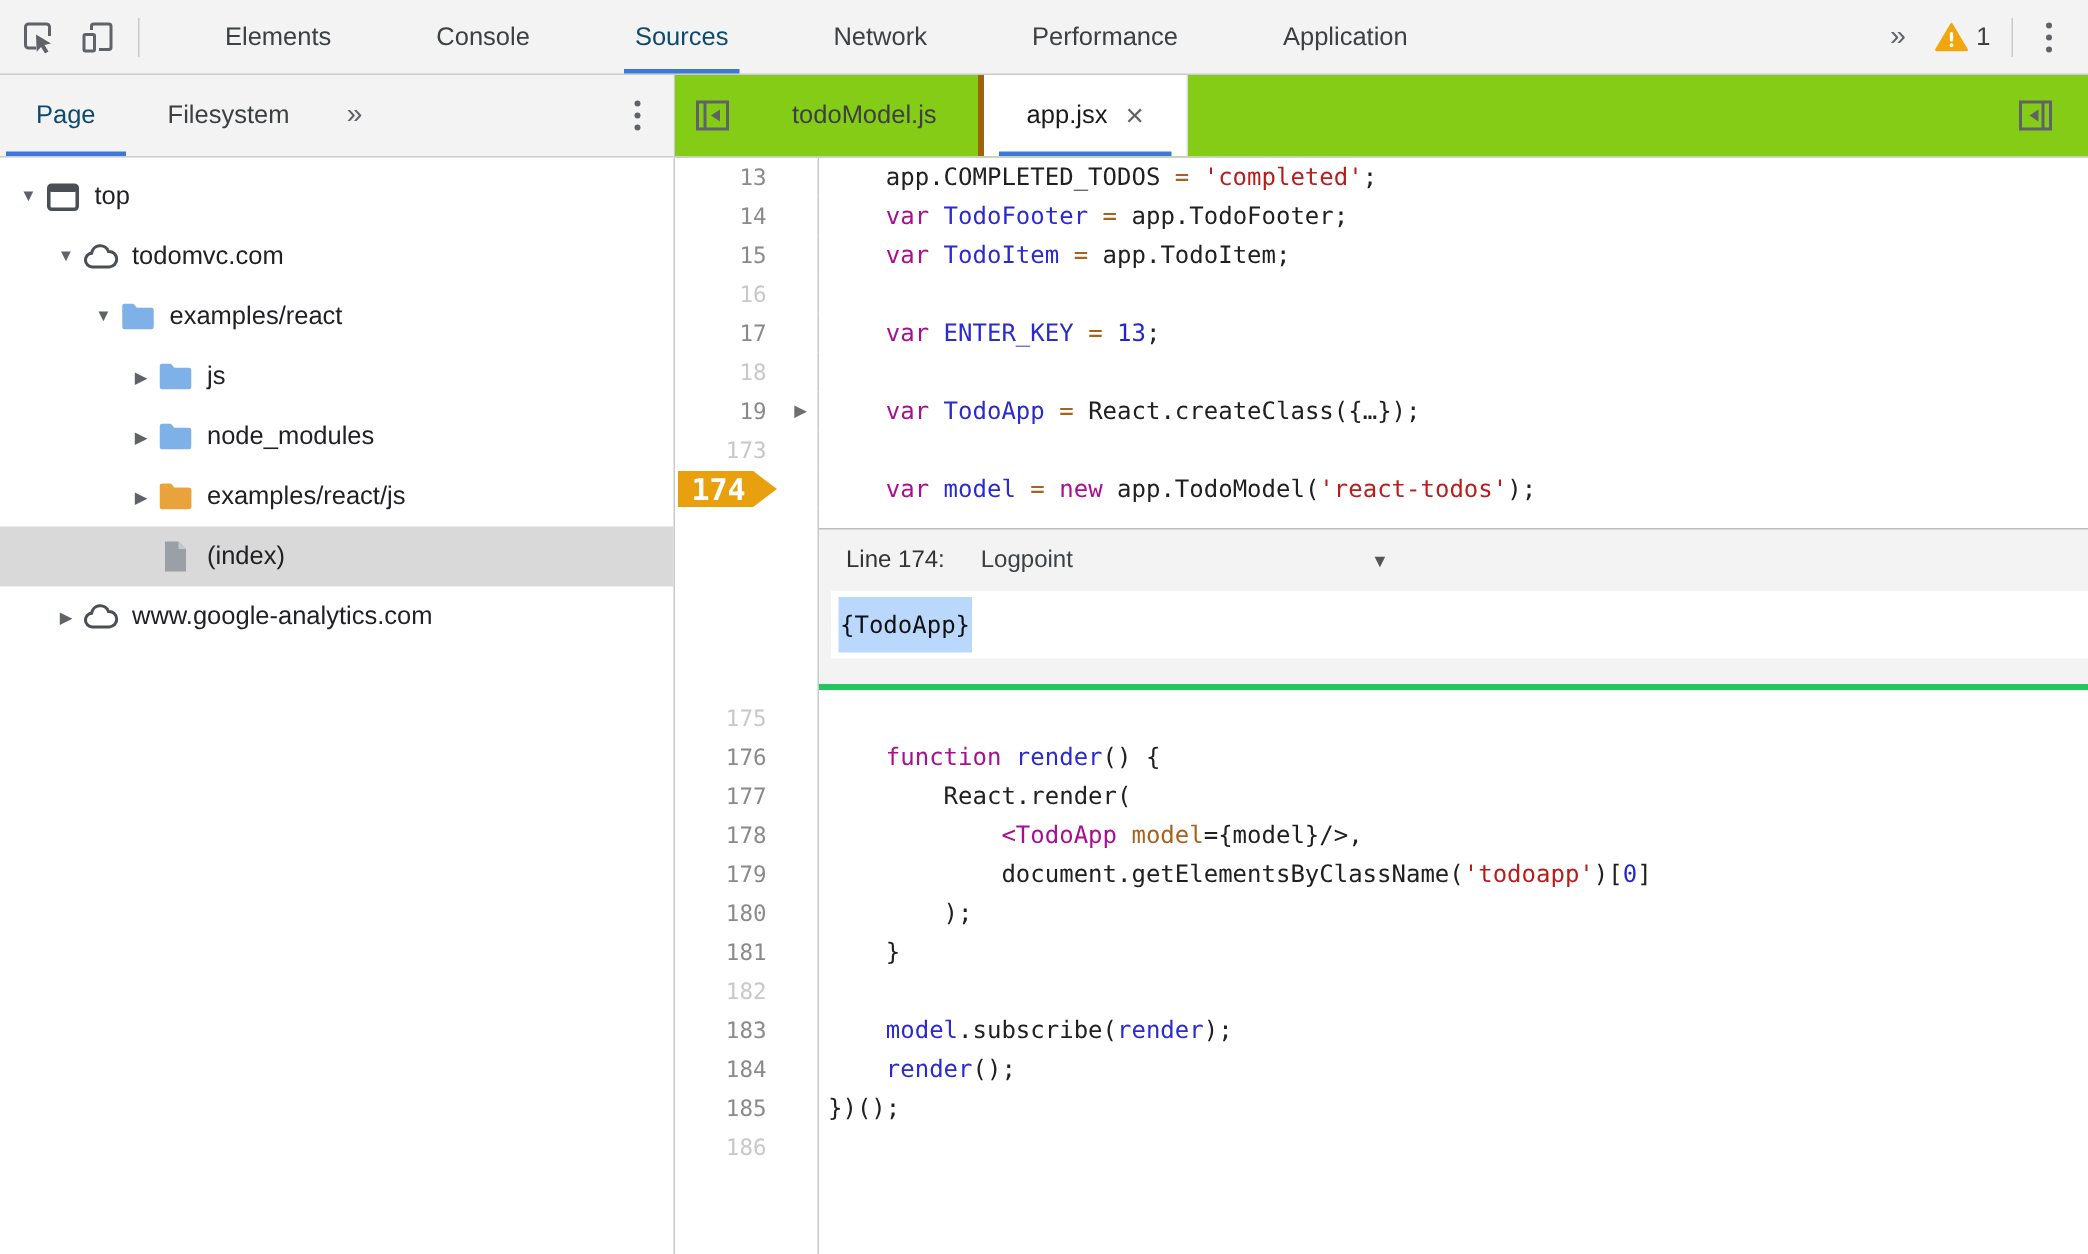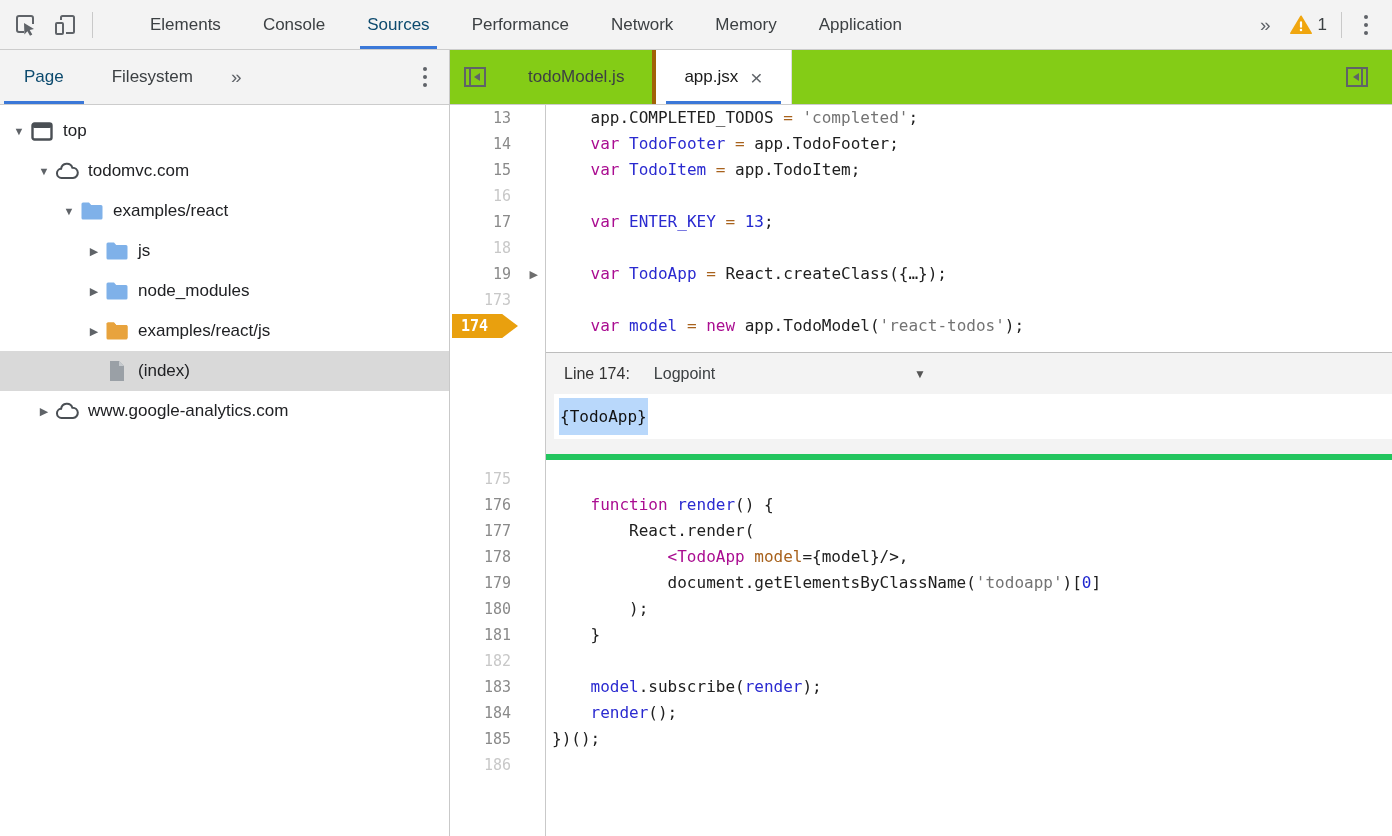--- a/index.html
+++ b/index.html
@@ -5,21 +5,21 @@
   * { box-sizing: border-box; margin: 0; padding: 0; }
   html,body { width:1392px; height:836px; overflow:hidden; background:#fff;
               font-family:"Liberation Sans", sans-serif; }
   .devtools { width:1392px; height:836px; display:flex; flex-direction:column; }
 
   
   .toolbar { height:50px; flex:0 0 50px; background:#f3f3f3; border-bottom:1px solid #ccc;
              display:flex; align-items:center; }
   .tb-icongroup { display:flex; align-items:center; gap:14px; padding:0 14px 0 12px; }
   .vdiv { width:1px; height:26px; background:#c9c9c9; }
-  .tb-tabs { display:flex; height:100%; margin-left:22px; }
+  .tb-tabs { display:flex; height:100%; margin-left:22px;gap:28px; }
   .tab { position:relative; display:flex; align-items:center; height:100%;
          padding:0 21px; font-size:17px; color:#3c4043; cursor:default; white-space:nowrap; }
   .tab.active { color:#0c4a6e; }
   .tab.active::after { content:""; position:absolute; left:14px; right:14px; bottom:0;
                        height:3px; background:#3b78d8; }
   .tb-right { margin-left:auto; display:flex; align-items:center; gap:14px; padding-right:16px; }
   .chevrons { font-size:19px; color:#5f6368; padding:0 6px; letter-spacing:-1px; }
   .warn { display:flex; align-items:center; gap:6px; font-size:17px; color:#3c4043; }
   .kebab { display:flex; flex-direction:column; gap:4px; padding:4px 8px; }
   .kebab i { width:4px; height:4px; border-radius:50%; background:#5f6368; display:block; }
@@ -65,33 +65,33 @@
   .code-row { display:flex; height:26px; flex:0 0 26px; }
   .code-row.filler { flex:1; height:auto; }
   .gut { width:96px; flex:0 0 96px; border-right:1px solid #c9c9c9; position:relative;
          display:flex; align-items:center; justify-content:flex-end; padding-right:34px;
          font-size:15px; color:#8a8a8a; }
   .gut.dim { color:#c8c8c8; }
   .fold { position:absolute; right:7px; top:50%; transform:translateY(-50%);
           font-size:11px; color:#6e6e6e; font-family:"Liberation Sans", sans-serif; }
   .badge { position:absolute; left:2px; top:1px; bottom:1px; width:66px; background:#e9a00e;
            clip-path:polygon(0 0,76% 0,100% 50%,76% 100%,0 100%);
-           color:#fff; font-weight:bold; font-size:15px;
+           color:#fff; font-weight:bold; font-size:20px;
            display:flex; align-items:center; padding-left:9px; }
   .codeline { flex:1; white-space:pre; font-size:16px; line-height:26px; padding-left:6px;
               color:#202020; overflow:hidden; }
   .t-p { color:#202020; } .t-k { color:#aa0d91; } .t-d { color:#2a2ad0; }
-  .t-s { color:#737373; } .t-n { color:#2027cf; } .t-o { color:#a8621d; }
+  .t-s { color:#b91c1c; } .t-n { color:#2027cf; } .t-o { color:#a8621d; }
 
   
   .gap-row { display:flex; } .gap-row .gut { height:auto; }
   .gap-top { height:13px; flex:0 0 13px; } .gap-bot { height:6px; flex:0 0 6px; }
   .lp-wrap { display:flex; flex:0 0 108px; height:108px; }
   .lp-panel { flex:1; background:#f3f3f3; border-top:1px solid #bdbdbd;
-              border-bottom:6px solid #22c55e; font-family:"Liberation Sans", sans-serif; }
+              border-bottom:4px solid #22c55e; font-family:"Liberation Sans", sans-serif; }
   .lp-head { height:41px; display:flex; align-items:center; padding-left:18px;
              font-size:16px; color:#333; }
   .lp-select { display:flex; align-items:center; justify-content:space-between;
                width:272px; margin-left:24px; color:#3c4043; cursor:default; }
   .lp-select .arrow { font-size:12px; color:#555; }
   .lp-input { height:45px; margin-left:8px; background:#fff; display:flex; align-items:center;
               padding-left:5px; font-family:"DejaVu Sans Mono", monospace; font-size:16px;
               color:#111; }
   .lp-input .sel { background:#b9d8fb; padding:9px 1px; }
 
@@ -116,23 +116,22 @@
           <rect x="3" y="10" width="9" height="13" rx="1.5" fill="#f3f3f3" stroke="#f3f3f3" stroke-width="4"></rect>
           <rect x="4" y="11" width="7" height="11" rx="1" fill="none" stroke="#5f6368" stroke-width="2"></rect>
         </svg>
       </span>
       <span class="vdiv"></span>
     </div>
     <div class="tb-tabs" id="toolbar-tabs">
         <div class="tab">Elements</div>
         <div class="tab">Console</div>
         <div class="tab active">Sources</div>
+        <div class="tab">Network</div>
         <div class="tab">Performance</div>
-        <div class="tab">Network</div>
-        <div class="tab">Memory</div>
         <div class="tab">Application</div>
       </div>
     <div class="tb-right">
       <span class="chevrons">»</span>
       <span class="warn">
         <svg width="22" height="20" viewBox="0 0 24 22">
           <path d="M12 1.5 L23 20 H1 Z" fill="#f0a60f" stroke="#f0a60f" stroke-width="2" stroke-linejoin="round"></path>
           <rect x="10.8" y="7" width="2.4" height="7" rx="1.2" fill="#fff"></rect>
           <circle cx="12" cy="16.6" r="1.4" fill="#fff"></circle>
         </svg>

